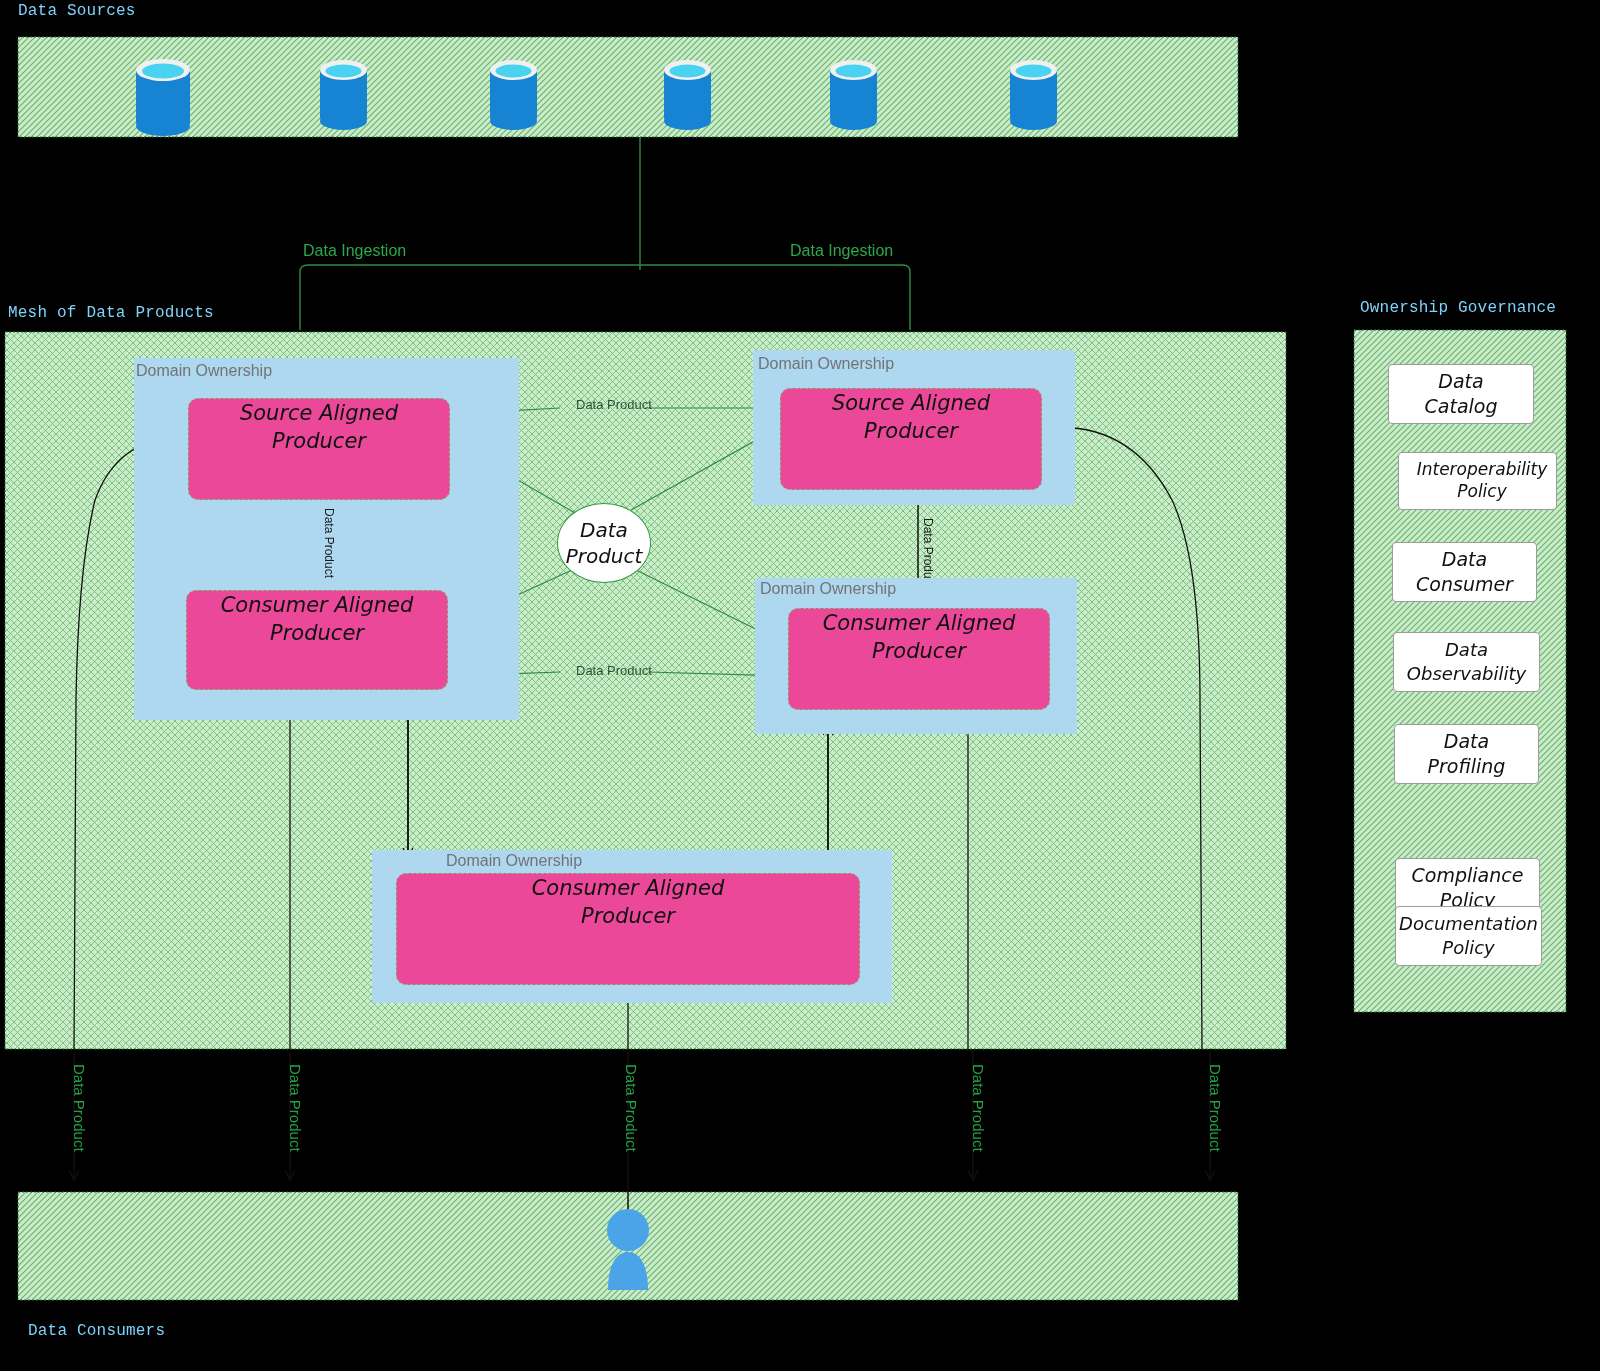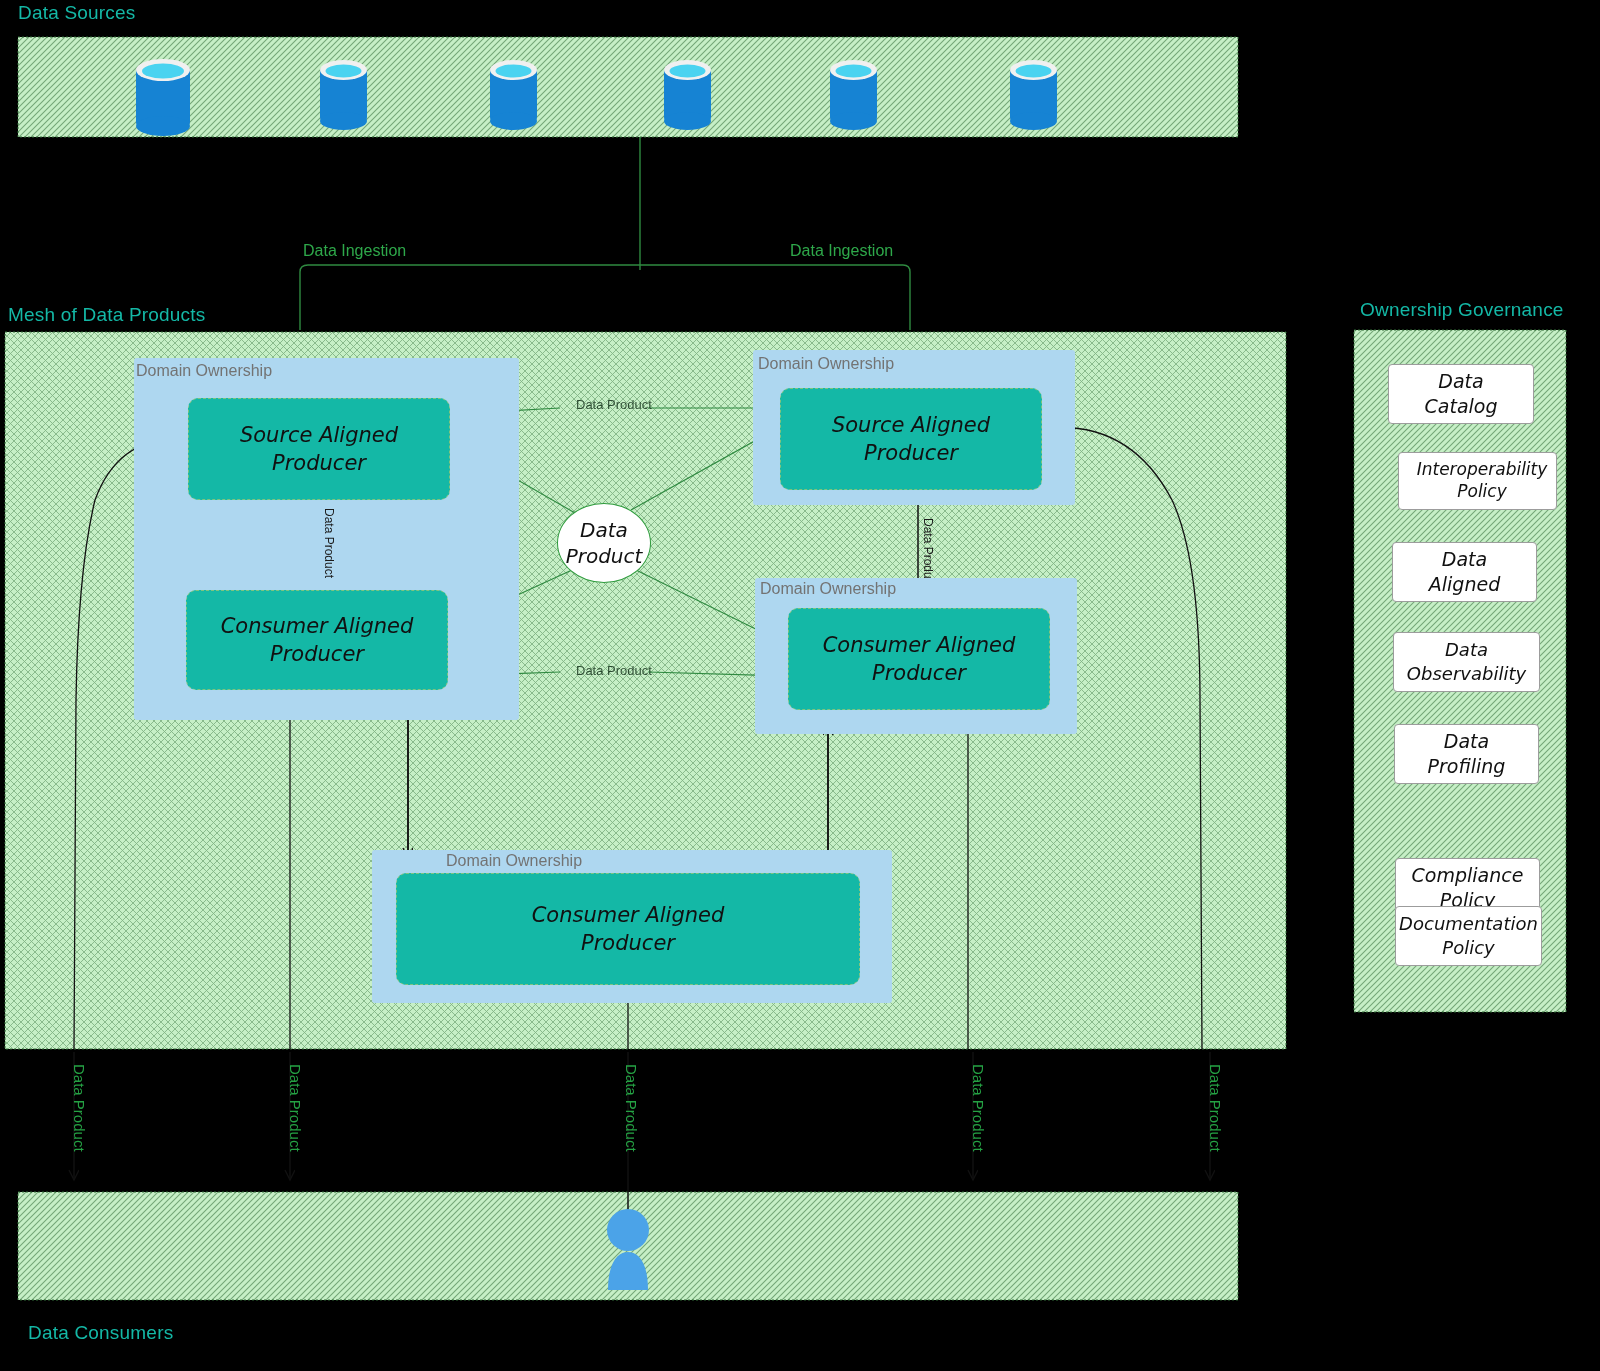--- a/index.html
+++ b/index.html
@@ -1,24 +1,24 @@
 <!DOCTYPE html>
 <html><head>
 <meta charset="utf-8">
 <style>
   html,body{margin:0;padding:0;background:#000;}
   body{width:1600px;height:1371px;position:relative;overflow:hidden;
        font-family:"Liberation Sans", sans-serif;}
   .stage{position:absolute;inset:0;width:1600px;height:1371px;}
   svg.layer{position:absolute;left:0;top:0;width:1600px;height:1371px;overflow:visible;}
-  .outer-label{position:absolute;color:#14b8a6;font-size:19px;letter-spacing:.2px;
-      font-family:Liberation Sans, sans-serif;white-space:nowrap;}
+  .outer-label{position:absolute;color:#7dd3fc;font-size:16px;letter-spacing:.2px;
+      font-family:Liberation Mono, monospace;white-space:nowrap;}
   .hand{font-family:"DejaVu Sans", sans-serif;font-style:italic;}
-  .nodebox{position:absolute;background:#14b8a6;border:1px dashed #7ec47e;border-radius:10px;
-      display:flex;align-items:center;justify-content:center;text-align:center;
+  .nodebox{position:absolute;background:#ec4899;border:1px dashed #7ec47e;border-radius:10px;
+      display:flex;align-items:flex-start;justify-content:center;text-align:center;
       color:#111;font-size:21px;line-height:1.35;}
   .domain{position:absolute;background:#aed7f0;border-radius:3px;}
   .domain-label{position:absolute;color:#737373;font-size:16px;white-space:nowrap;
       font-family:"Liberation Sans", sans-serif;}
   .gov-item{position:absolute;background:#fff;border:1px solid #9c9c9c;border-radius:4px;
       display:flex;align-items:center;justify-content:center;text-align:center;
       color:#111;font-size:19px;line-height:1.28;}
   .ellipse-dp{position:absolute;background:#fff;border:1px solid #2e9b3c;border-radius:50%;
       display:flex;align-items:center;justify-content:center;text-align:center;
       color:#111;font-size:20px;line-height:1.3;}
@@ -232,21 +232,21 @@
   </div>
   <div class="gov-item" style="left:1398px;top:452px;width:148px;height:56px;font-size:17px;padding-left:9px;">
     <span>
       <span class="hand">Interoperability</span><br>
       <span class="hand">Policy</span>
     </span>
   </div>
   <div class="gov-item" style="left:1392px;top:542px;width:143px;height:58px;">
     <span>
       <span class="hand">Data</span><br>
-      <span class="hand">Aligned</span>
+      <span class="hand">Consumer</span>
     </span>
   </div>
   <div class="gov-item" style="left:1393px;top:632px;width:145px;height:58px;font-size:18px;">
     <span>
       <span class="hand">Data</span><br>
       <span class="hand">Observability</span>
     </span>
   </div>
   <div class="gov-item" style="left:1394px;top:724px;width:143px;height:58px;">
     <span>

